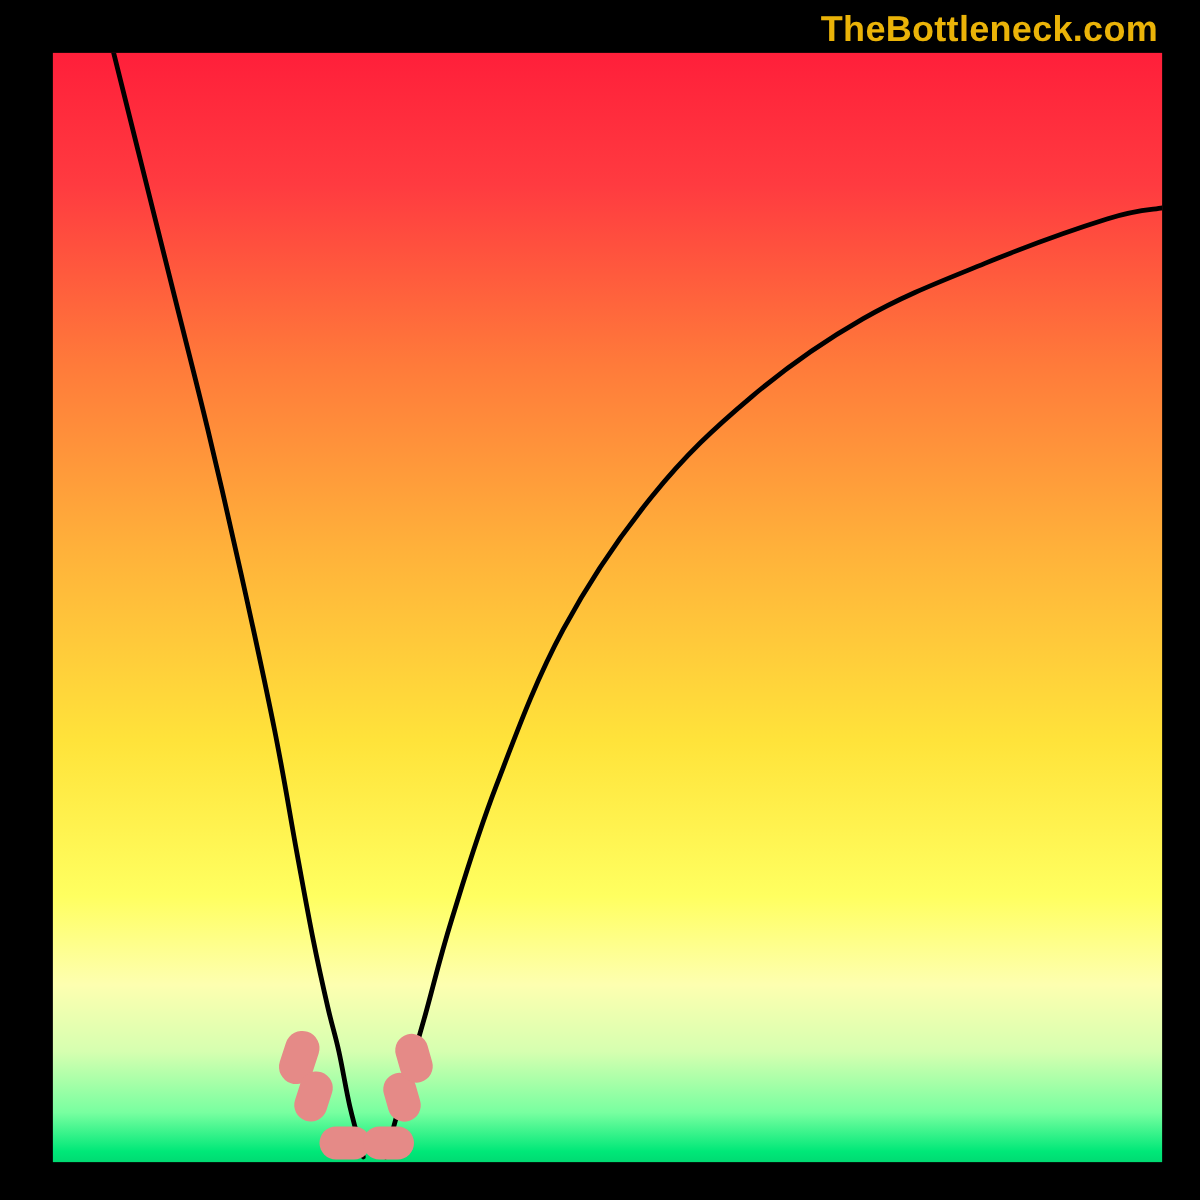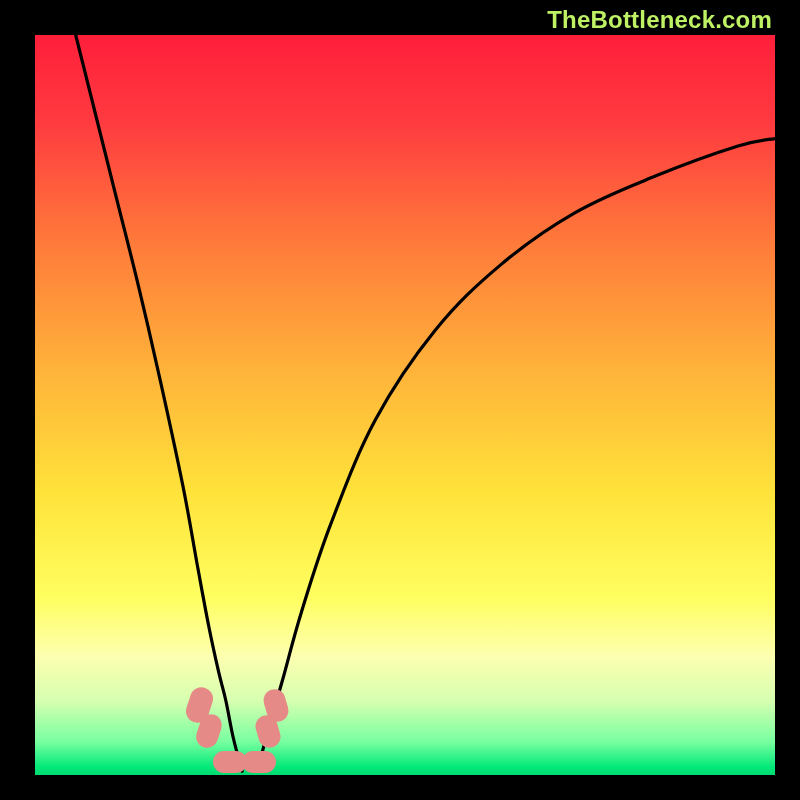--- a/index.html
+++ b/index.html
@@ -33,21 +33,21 @@
     width: 100%;
     height: 100%;
   }
   .attribution {
     position: absolute;
     top: 6px;
     right: 28px;
     font-family: Arial, Helvetica, sans-serif;
     font-size: 24px;
     font-weight: 600;
-    color: #bef264;
+    color: #eab308;
     letter-spacing: 0.2px;
   }
   svg.curve {
     position: absolute;
     left: 0;
     top: 0;
     width: 100%;
     height: 100%;
   }
   .sausage {

